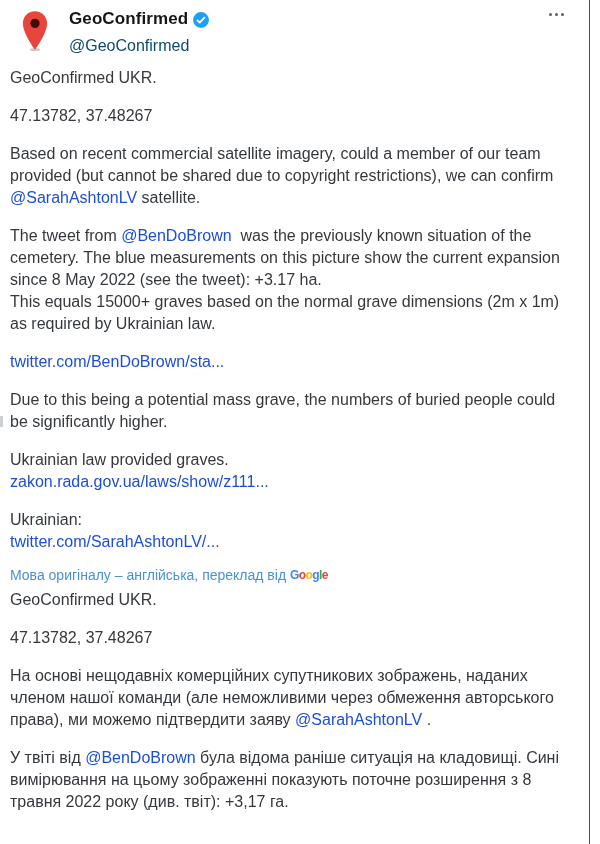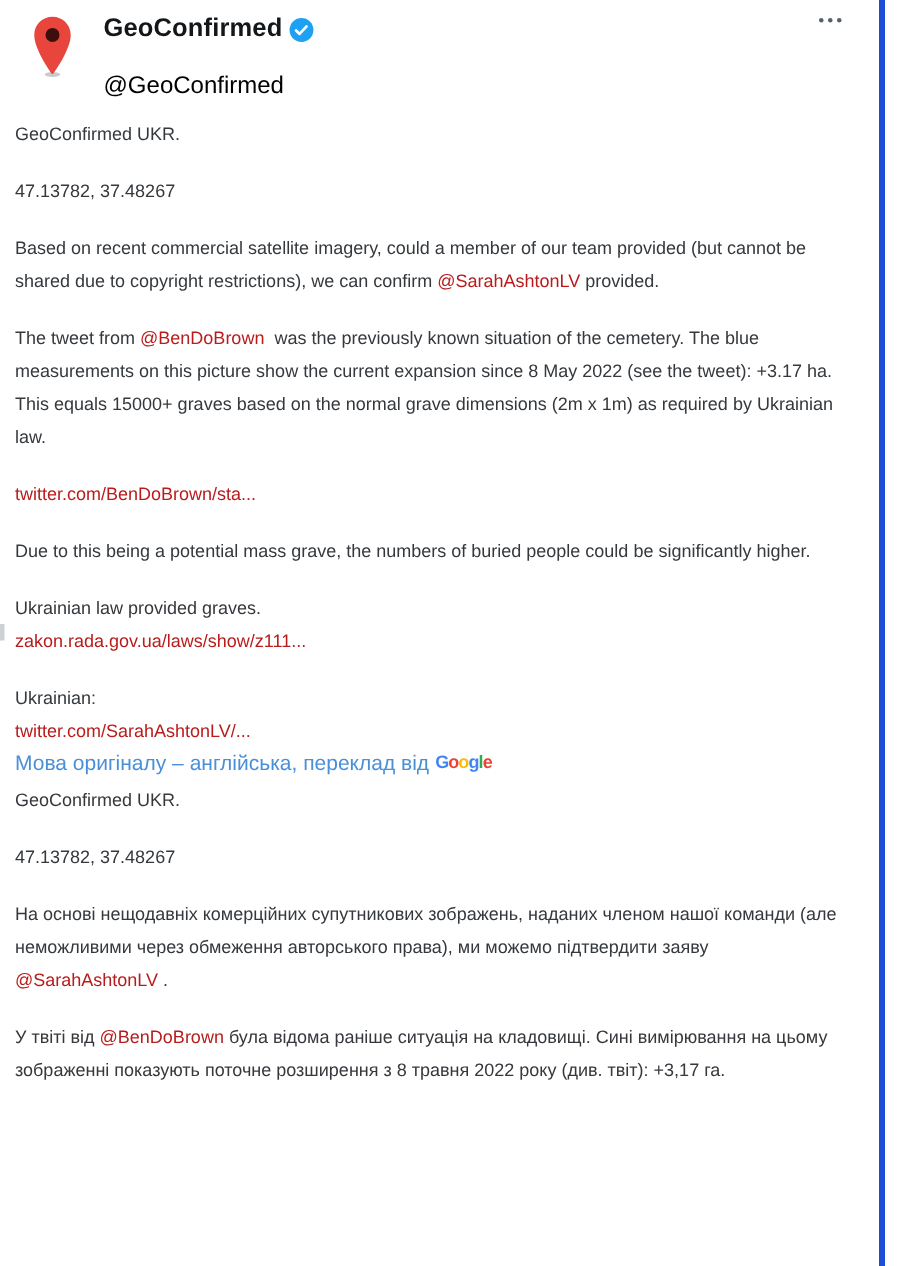--- a/index.html
+++ b/index.html
@@ -8,21 +8,21 @@
     width: 600px;
     height: 844px;
     background: #ffffff;
     overflow: hidden;
     font-family: "Liberation Sans", "DejaVu Sans", sans-serif;
   }
   .card {
     position: relative;
     width: 590px;
     height: 844px;
-    border-right: 4px solid #1d4ed8;
+    border-right: 1px solid #1d4ed8;
     background: #ffffff;
     box-sizing: border-box;
   }
   
   .header {
     display: flex;
     align-items: flex-start;
     padding: 6px 10px 0 10px;
   }
   .avatar {
@@ -40,22 +40,22 @@
   .display-name {
     font-size: 17px;
     font-weight: bold;
     color: #14171a;
     letter-spacing: 0.1px;
     cursor: pointer;
   }
   .badge { margin-left: 4px; margin-top: 1px; }
   .handle {
     font-size: 16px;
-    color: #000000;
-    margin-top: 20px;
+    color: #0c4a6e;
+    margin-top: 8px;
   }
   .more {
     margin-left: auto;
     margin-top: 5px;
     margin-right: 14px;
     cursor: pointer;
     line-height: 0;
   }
   .more i {
     display: inline-block;
@@ -64,36 +64,36 @@
     border-radius: 50%;
     background: #55626d;
     margin: 0 1.5px;
   }
   
   .body {
     padding: 11px 10px 0 10px;
   }
   .body p {
     margin: 0 0 16px 0;
-    font-size: 12px;
+    font-size: 16px;
     line-height: 22px;
     color: #35393d;
     max-width: 556px;
   }
   .lnk {
-    color: #b91c1c;
+    color: #1d4ed8;
     text-decoration: none;
     cursor: pointer;
   }
   .p-statement { margin-bottom: 0 !important; }
   .attribution {
     font-size: 14px;
     line-height: 20px;
     color: #4A90D9;
-    margin: 0 0 4px 0;
+    margin: 12px 0 4px 0;
     display: flex;
     align-items: center;
   }
   .google-logo {
     font-size: 12px;
     font-weight: bold;
     letter-spacing: -0.6px;
     margin-left: 4px;
     cursor: pointer;
   }
@@ -140,21 +140,21 @@
     <div class="more">
       <span><i></i><i></i><i></i></span>
     </div>
   </div>
 
   <div class="body">
 
     <p>GeoConfirmed UKR.</p>
     <p>47.13782, 37.48267</p>
 
-    <p><span>Based on recent commercial satellite imagery, could a member of our team provided (but cannot be shared due to copyright restrictions), we can confirm </span><a class="lnk">@SarahAshtonLV</a><span> provided.</span></p>
+    <p><span>Based on recent commercial satellite imagery, could a member of our team provided (but cannot be shared due to copyright restrictions), we can confirm </span><a class="lnk">@SarahAshtonLV</a><span> satellite.</span></p>
 
     <p><span>The tweet from </span><a class="lnk">@BenDoBrown</a><span>&nbsp; was the previously known situation of the cemetery. The blue measurements on this picture show the current expansion since 8 May 2022 (see the tweet): +3.17 ha.</span><br><span>This equals 15000+ graves based on the normal grave dimensions (2m x 1m) as required by Ukrainian law.</span></p>
 
     <p><a class="lnk">twitter.com/BenDoBrown/sta...</a></p>
 
     <p>Due to this being a potential mass grave, the numbers of buried people could be significantly higher.</p>
 
     <p><span>Ukrainian law provided graves.</span><br><a class="lnk">zakon.rada.gov.ua/laws/show/z111...</a></p>
 
     <p class="p-statement"><span>Ukrainian:</span><br><a class="lnk">twitter.com/SarahAshtonLV/...</a></p>

